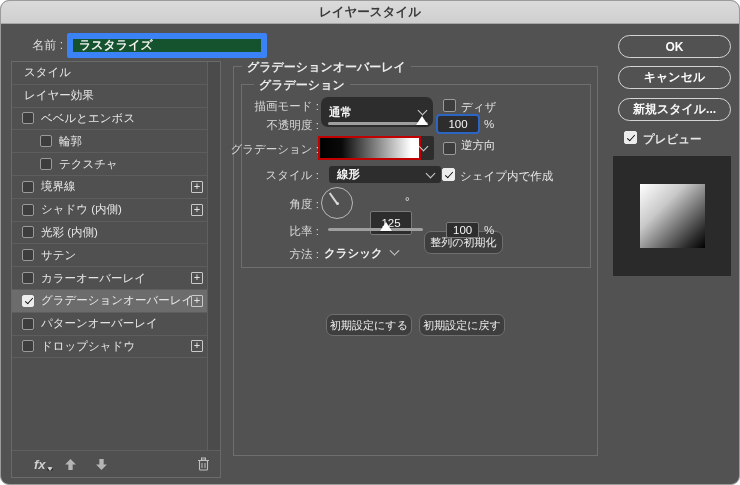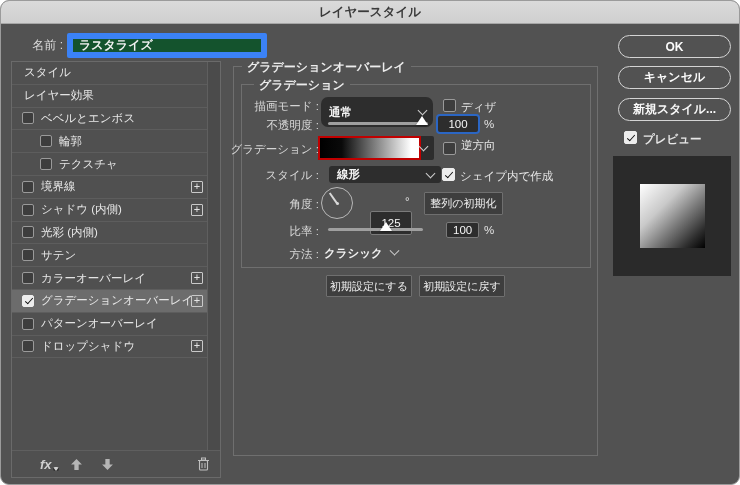--- a/index.html
+++ b/index.html
@@ -27,21 +27,21 @@
   .cb{position:relative;width:12px;height:12px;background:#3d3d3d;border:1px solid #9a9a9a;border-radius:2px;
       box-sizing:border-box;margin-right:7px;flex:0 0 auto;}
   .cb.on{background:#ededed;border-color:#ededed;}
   .cb.on::after{content:"";position:absolute;left:3.5px;top:0.5px;width:3px;height:7px;
       border-right:1.8px solid #111;border-bottom:1.8px solid #111;transform:rotate(42deg);}
   .plus{position:absolute;right:5px;top:50%;margin-top:-6px;width:12px;height:12px;border:1px solid #c9c9c9;
         border-radius:1px;box-sizing:border-box;color:#e3e3e3;font-size:11px;line-height:9px;text-align:center;}
   .sidebar-scroll{position:absolute;top:0;right:0;bottom:26px;width:12px;background:#4b4b4b;border-left:1px solid #5f5f5f;}
   .sidebar-footer{position:absolute;left:0;right:0;bottom:0;height:26px;border-top:1px solid #5f5f5f;
                   display:flex;align-items:center;}
-  .fx{font-style:italic;font-weight:bold;font-size:13px;color:#cfcfcf;margin-left:28px;position:relative;text-align:right;}
+  .fx{font-style:italic;font-weight:bold;font-size:13px;color:#cfcfcf;margin-left:22px;position:relative;text-align:right;}
   .fx .dd{position:absolute;right:-7px;bottom:1px;width:0;height:0;border-left:3px solid transparent;
           border-right:3px solid transparent;border-top:4px solid #cfcfcf;}
   .foot-ic{margin-left:18px;display:inline-flex;}
   .trash{position:absolute;right:10px;top:6px;}
   
   .fs{position:absolute;border:1px solid #6f6f6f;box-sizing:border-box;}
   .fs-outer{left:232px;top:65px;width:365px;height:390px;}
   .fs-inner{left:240px;top:83px;width:350px;height:184px;}
   .legend{position:absolute;top:-8px;background:#525252;padding:0 5px;font-size:12px;font-weight:bold;color:#ececec;white-space:nowrap;}
   .legend.l1{left:8px;}
@@ -65,22 +65,22 @@
   .pcb.on::after{content:"";position:absolute;left:4px;top:1px;width:3px;height:7px;
       border-right:1.8px solid #111;border-bottom:1.8px solid #111;transform:rotate(42deg);}
   .pcb-label{position:absolute;font-size:11.5px;color:#e6e6e6;white-space:nowrap;}
   .gradctl{position:absolute;left:317px;top:135px;width:116px;height:24px;background:#2d2d2d;border-radius:2px;}
   .gswatch{position:absolute;left:0;top:0;width:103px;height:24px;box-sizing:border-box;
            border:2px solid var(--swatch-border,#c10000);
            background:linear-gradient(to right,#000 0%,#0a0a0a 22%,#fff 92%);}
   .dial{position:absolute;left:320px;top:186px;width:32px;height:32px;border:1.5px solid #b8b8b8;border-radius:50%;box-sizing:border-box;}
   .needle{position:absolute;left:50%;top:50%;width:13px;height:1.6px;background:#d8d8d8;transform-origin:0 50%;transform:rotate(-125deg);}
   .dot{position:absolute;left:50%;top:50%;width:3px;height:3px;margin:-1.5px 0 0 -1.5px;background:#d8d8d8;border-radius:50%;}
-  .pbtn{position:absolute;background:#3e3e3e;border:1px solid #6f6f6f;border-radius:1px;color:#f0f0f0;
-        font-size:11px;display:flex;align-items:center;justify-content:center;white-space:nowrap;}
+  .pbtn{position:absolute;background:#3e3e3e;border:1px solid #6f6f6f;border-radius:7px;color:#f0f0f0;
+        font-size:11px;display:flex;align-items:center;justify-content:center;white-space:nowrap;margin-top:39px;}
   .method-val{position:absolute;font-size:11.5px;font-weight:600;color:#f2f2f2;display:flex;align-items:center;}
   
   .pill{position:absolute;left:617px;width:113px;height:23px;border:1.5px solid #d4d4d4;border-radius:12px;
         background:transparent;color:#fafafa;font-size:12px;font-weight:bold;display:flex;align-items:center;justify-content:center;box-sizing:border-box;}
   .preview-well{position:absolute;left:612px;top:155px;width:118px;height:120px;background:#2a2a2a;}
   .preview-grad{position:absolute;left:27px;top:28px;width:65px;height:64px;
                 background:linear-gradient(135deg,#ffffff 0%,#c9c9c9 35%,#2a2a2a 85%,#000 100%);}
   svg{display:block;}
 </style>
 </head>

